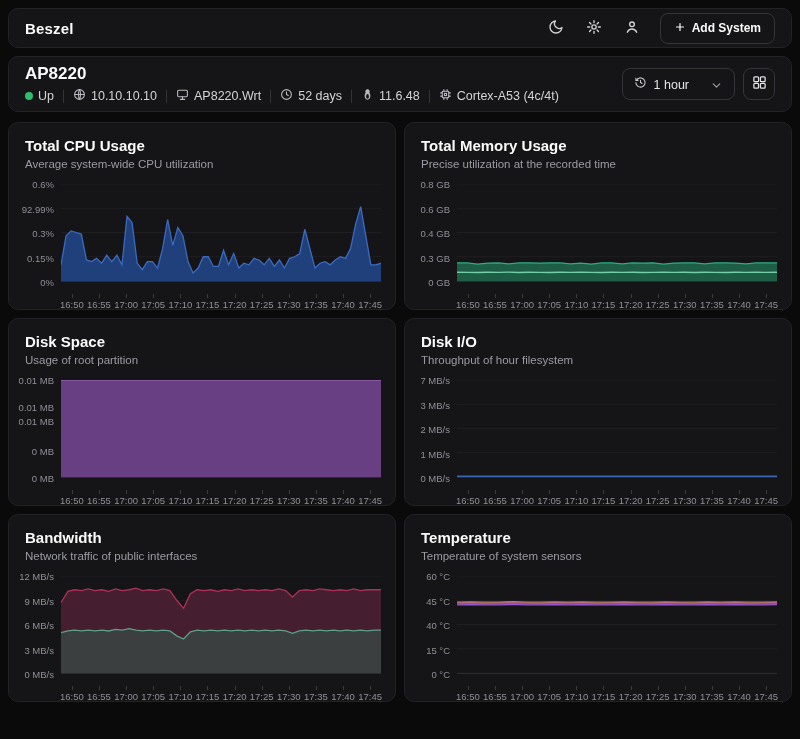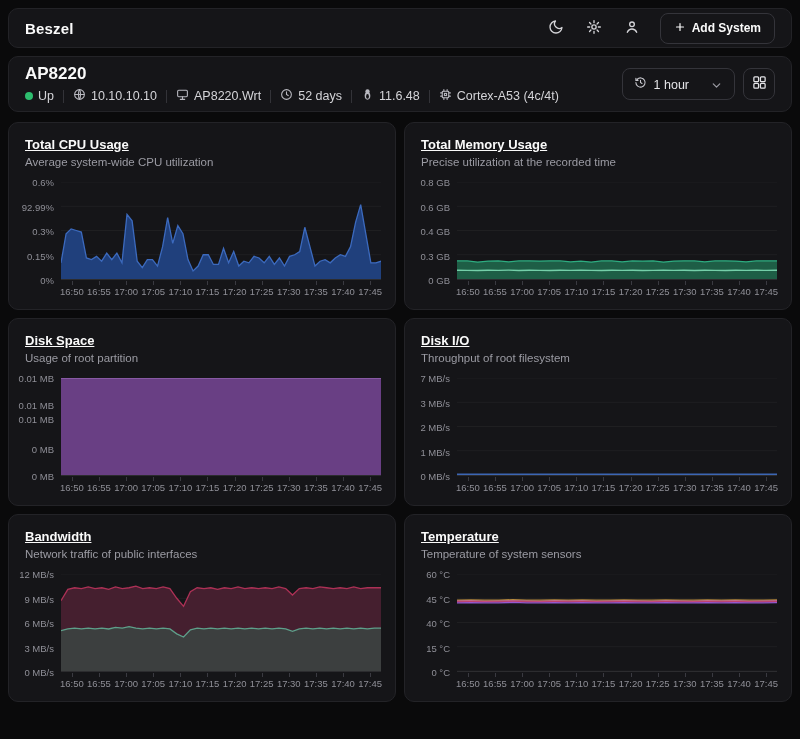--- a/index.html
+++ b/index.html
@@ -22,29 +22,29 @@
   .dot { width:8px; height:8px; border-radius:50%; background:#2dbd6e; }
   .sys-right { display:flex; align-items:center; gap:8px; }
   .range-select { display:flex; align-items:flex-end; gap:7px; background:#151518; border:1px solid #34343a; border-radius:8px; padding:7px 11px; font-size:12.5px; color:#e4e4e7; cursor:pointer; }
   .range-select svg { width:13px; height:13px; color:#c7c7cd; }
   .sq-btn { width:32px; height:32px; display:flex; align-items:center; justify-content:center; background:#151518; border:1px solid #34343a; border-radius:8px; cursor:pointer; color:#e4e4e7; }
   .sq-btn svg { width:15px; height:15px; }
   
   .grid { margin:10px 8px 8px; display:grid; grid-template-columns:1fr 1fr; gap:8px; }
   .chart-card { height:188px; padding:14px 0 0; }
   .chart-head { padding:0 16px; }
-  .chart-title { font-size:13px; font-weight:700;text-decoration:underline; }
+  .chart-title { font-size:15px; font-weight:700; }
   .chart-sub { font-size:11.5px; color:#9b9ba3; margin-top:4px; }
   .chart-body { display:flex; padding:0 14px 0 8px; margin-top:14px; }
   .ycol { width:44px; position:relative; height:98px; flex:none; }
   .ytick { position:absolute; right:7px; transform:translateY(-50%); font-size:9.5px; color:#8f8f97; white-space:nowrap; }
   .plot-area { flex:1; min-width:0; }
   .plot { height:98px; position:relative; border-bottom:1px solid rgba(255,255,255,.10); }
   .plot svg { position:absolute; inset:0; width:100%; height:100%; display:block; }
-  .xlabels { position:relative; height:17px; margin-top:1px; }
+  .xlabels { position:relative; height:17px; margin-top:12px; }
   .xtm { position:absolute; top:0; width:1px; height:4px; background:#3a3a41; }
   .xtl { position:absolute; top:5px; transform:translateX(-50%); font-size:9.5px; color:#8f8f97; white-space:nowrap; }
   .grid-line { stroke:rgba(255,255,255,.045); }
 </style>
 </head>
 <body>
 
 <header class="card topbar">
   <div class="brand">Beszel</div>
   <div class="topbar-right">
@@ -313,21 +313,21 @@
             <span class="xtm" style="left:96.60%"></span>
             <span class="xtl" style="left:96.60%">17:45</span>
           </div>
         </div>
     </div>
   </section>
 
   <section class="card chart-card">
     <div class="chart-head">
       <div class="chart-title">Disk I/O</div>
-      <div class="chart-sub">Throughput of root filesystem</div>
+      <div class="chart-sub">Throughput of hour filesystem</div>
     </div>
     <div class="chart-body">
       <div class="ycol">
           <div class="ytick" style="top:0.00%">7 MB/s</div>
           <div class="ytick" style="top:25.00%">3 MB/s</div>
           <div class="ytick" style="top:50.00%">2 MB/s</div>
           <div class="ytick" style="top:75.00%">1 MB/s</div>
           <div class="ytick" style="top:100.00%">0 MB/s</div>
         </div>
       <div class="plot-area">

